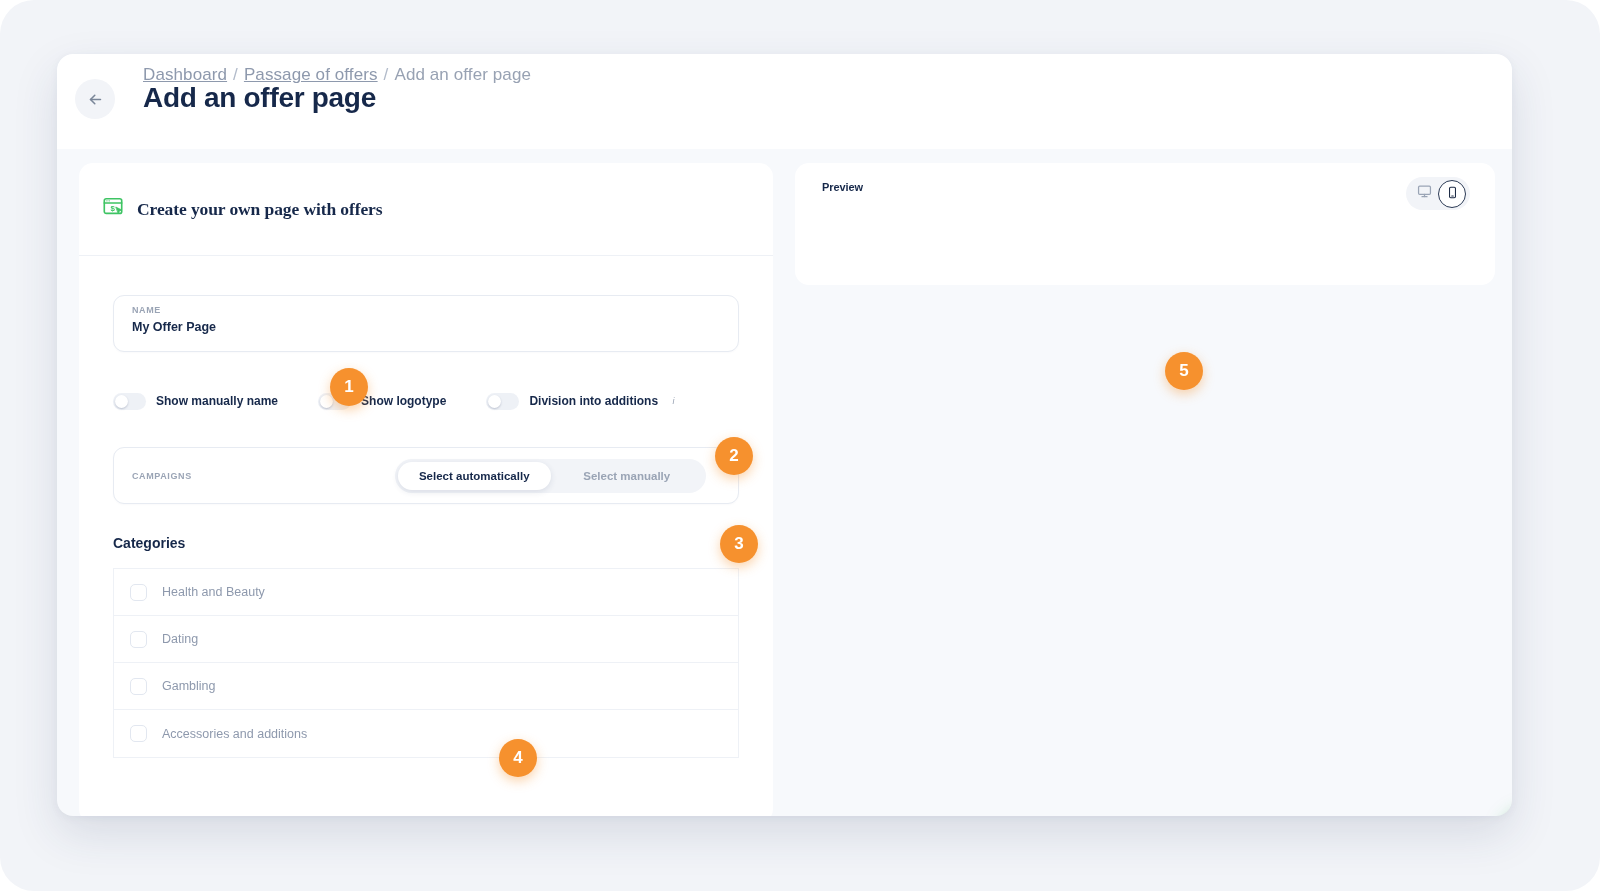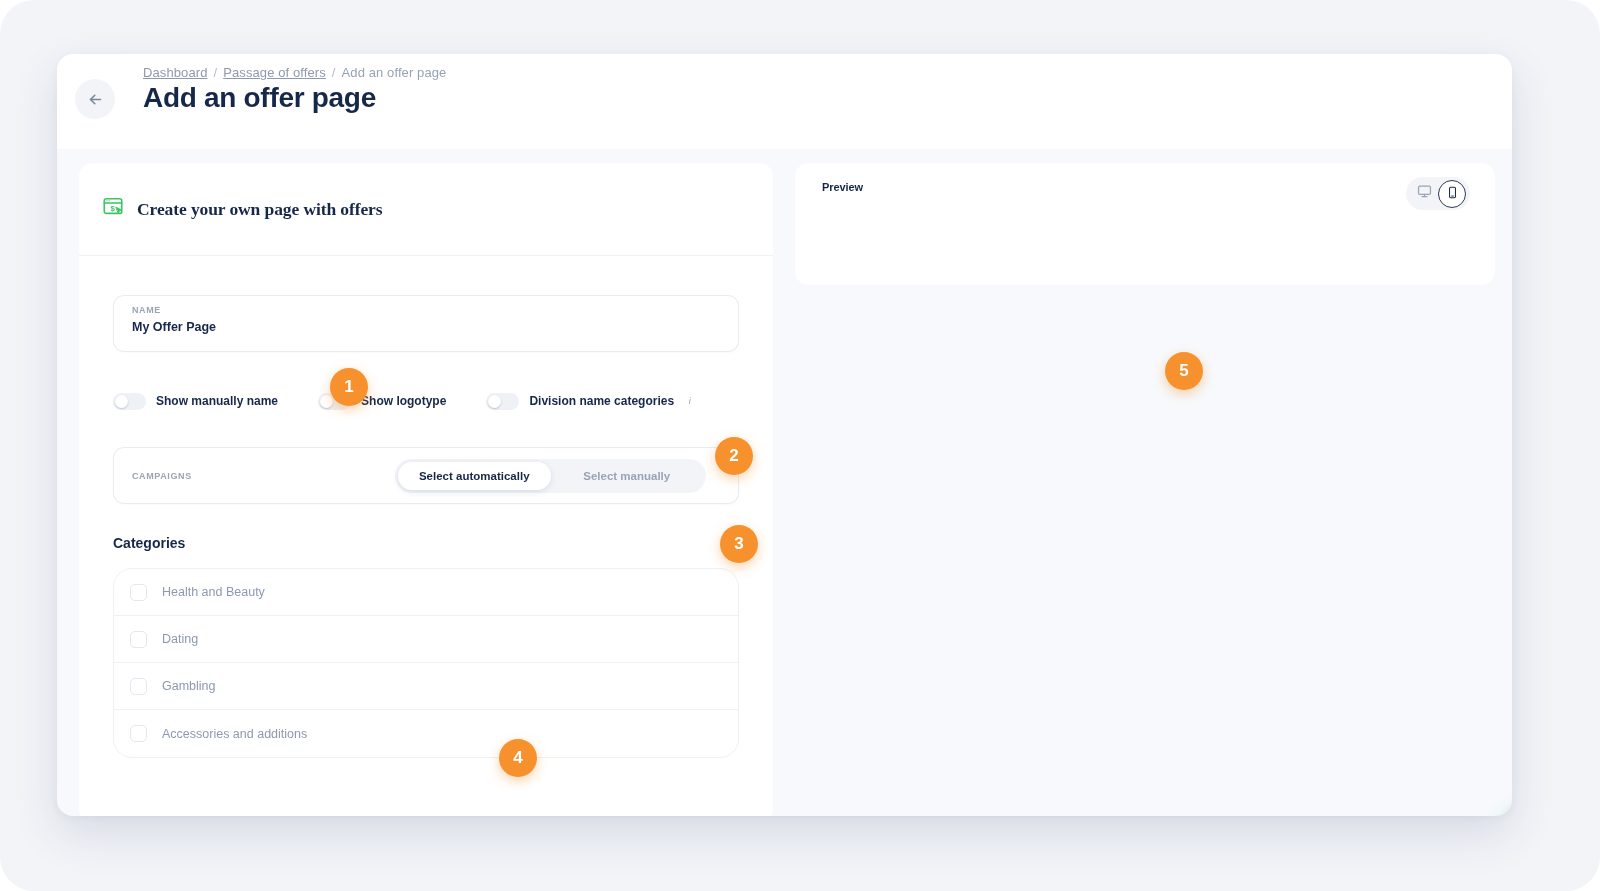--- a/index.html
+++ b/index.html
@@ -47,21 +47,21 @@
     background: #f2f4f8;
     border: none;
     display: flex; align-items: center; justify-content: center;
     cursor: pointer;
   }
   #back-button svg { display: block; }
 
   #breadcrumb {
     position: absolute;
     left: 86px; top: 11px;
-    font-size: 13px;
+    font-size: 17px;
     color: #8e99ad;
     letter-spacing: .1px;
     white-space: nowrap;
   }
   #breadcrumb .crumb-link {
     color: #8e99ad;
     text-decoration: underline;
     cursor: pointer;
   }
   #breadcrumb .crumb-sep { margin: 0 6px; color: #b2bbca; }
@@ -231,21 +231,21 @@
   #categories-heading {
     margin-top: 31px;
     font-size: 14px;
     font-weight: 700;
     color: #16284a;
     padding-left: 0;
   }
   #categories-list {
     margin-top: 17px;
     border: 1px solid #eef1f6;
-    border-radius: 19px;
+    border-radius: 0;
     background: #fff;
     overflow: hidden;
   }
   .category-row {
     height: 47px;
     display: flex;
     align-items: center;
     padding-left: 16px;
     border-bottom: 1px solid #eef1f6;
     cursor: pointer;
@@ -400,21 +400,21 @@
               <div class="switch">
                   <div class="knob"></div>
                 </div>
               <span class="toggle-label">Show logotype</span>
             </div>
 
             <div class="toggle-group">
               <div class="switch">
                   <div class="knob"></div>
                 </div>
-              <span class="toggle-label">Division name categories</span>
+              <span class="toggle-label">Division into additions</span>
               <span id="info-icon">i</span>
             </div>
           </div>
 
           <div id="campaigns-field">
             <span id="campaigns-label">CAMPAIGNS</span>
 
             <div id="campaigns-segmented">
               <div class="seg-option active">Select automatically</div>
               <div class="seg-option">Select manually</div>

